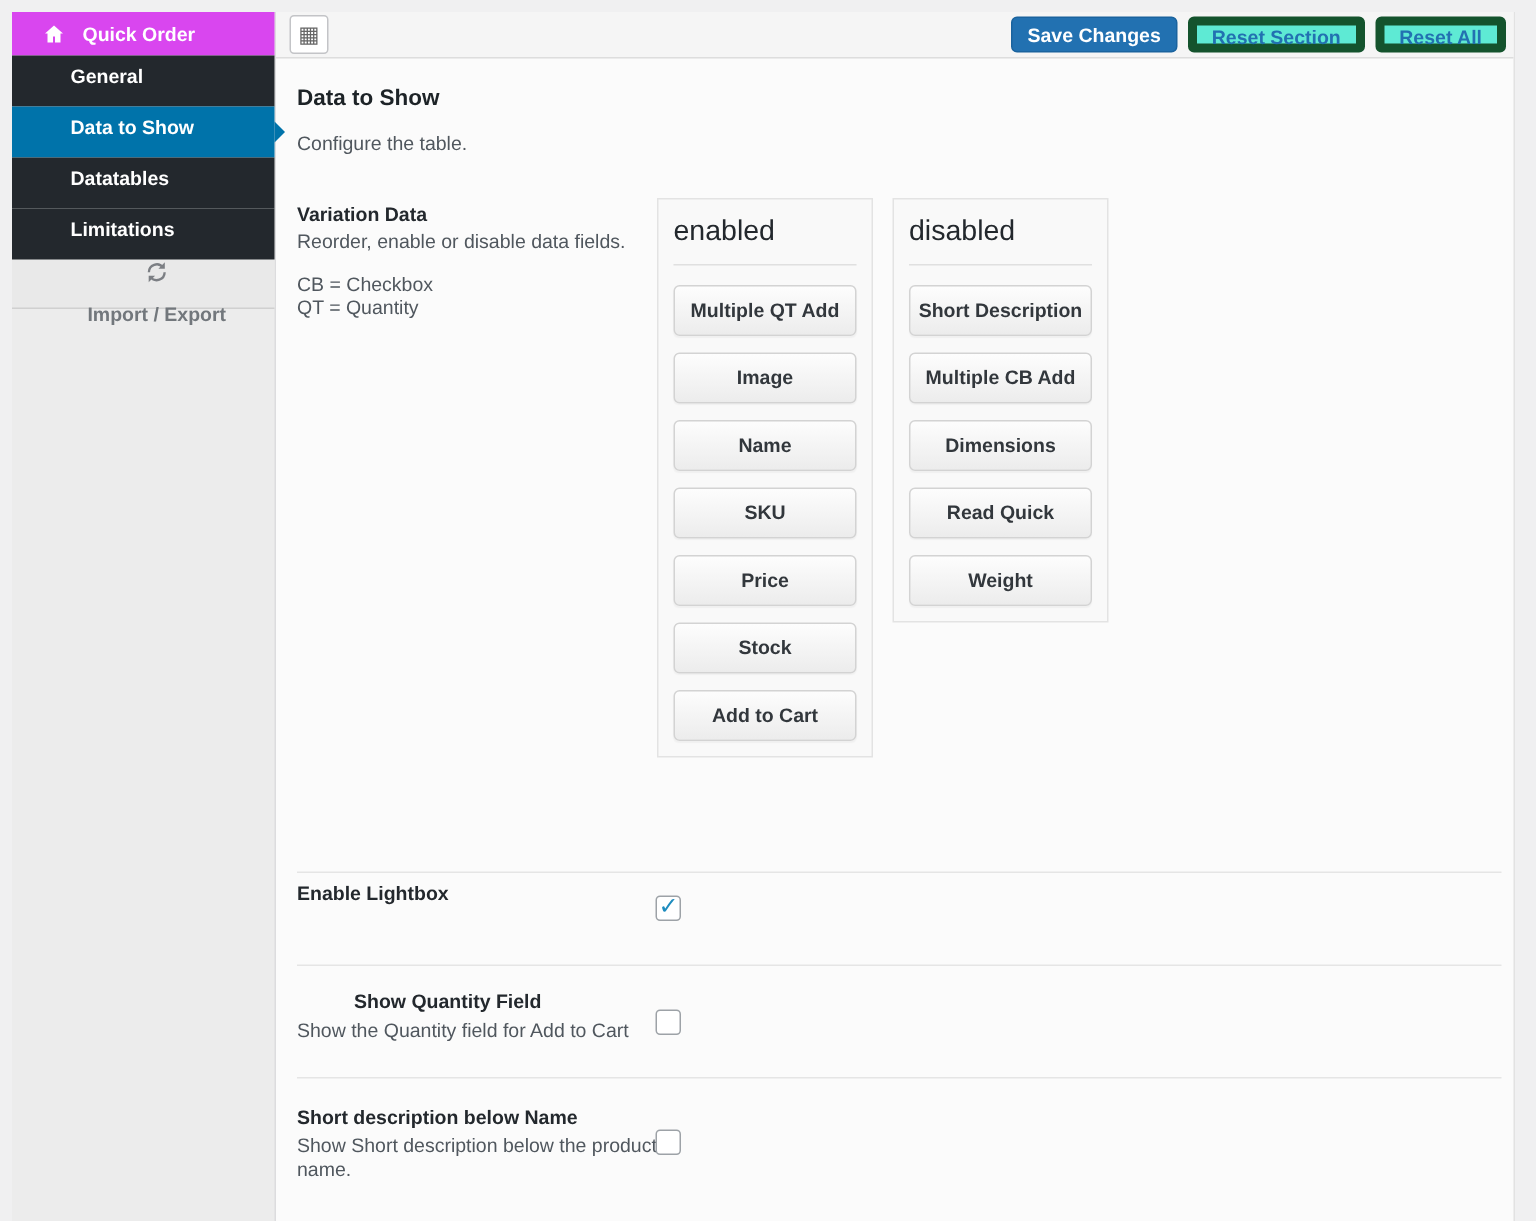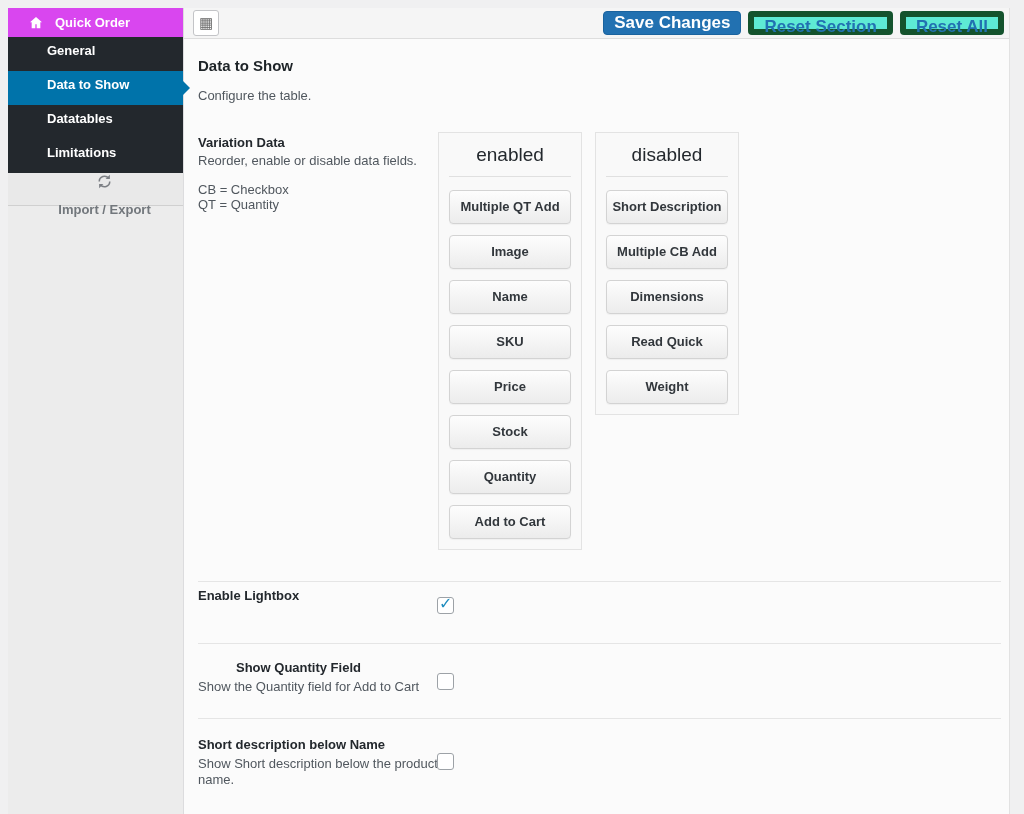--- a/index.html
+++ b/index.html
@@ -27,40 +27,40 @@
   
   .main{position:absolute;left:183px;top:8px;right:14px;bottom:0;
         background:#fbfbfb;border-right:1px solid #e2e2e2;}
   .toolbar{position:absolute;top:0;left:0;right:0;height:31px;background:#f5f5f5;
            border-bottom:1px solid #ddd;display:flex;align-items:center;
            padding:0 5px 0 10px;box-sizing:border-box;}
   .icon-btn{width:26px;height:26px;border:1px solid #c3c4c7;border-radius:3px;
             background:#fff;display:flex;align-items:center;justify-content:center;
             color:#666;font-size:15px;cursor:pointer;padding:0;}
   .toolbar-spacer{flex:1;}
-  .btn{height:24px;border-radius:4px;font-size:17px;font-weight:600;
+  .btn{height:24px;border-radius:4px;font-size:13px;font-weight:600;
        padding:0 10px;margin-left:7px;cursor:pointer;
        font-family:"Liberation Sans","DejaVu Sans",sans-serif;}
   .btn-primary{background:#2271b1;border:1px solid #1a639e;color:#fff;}
   .btn-outline{background:#5eead4;border:6px solid #14532d;color:#2271b1;}
 
   .content{position:absolute;top:31px;left:0;right:0;bottom:0;}
   .abs{position:absolute;}
 
   .page-title{font-size:15px;font-weight:bold;color:#1d2327;}
   .page-subtitle{font-size:13px;color:#50575e;}
   .field-label{font-size:13px;font-weight:bold;color:#23282d;}
   .field-desc{font-size:13px;color:#50575e;line-height:16px;}
   .legend-line{font-size:13px;color:#50575e;line-height:15px;}
 
   
   .panel{position:absolute;width:144px;box-sizing:border-box;background:#f9f9f9;
          border:1px solid #e3e3e3;}
   .panel-header{margin:10px 10px 0;padding-bottom:9px;border-bottom:1px solid #e0e0e0;
-                font-size:19px;font-weight:400;color:#23282d;line-height:24px;text-align:center;}
+                font-size:19px;font-weight:400;color:#23282d;line-height:24px;}
   .panel-items{padding:13px 10px 10px;}
   .sort-item{height:34px;line-height:32px;box-sizing:border-box;margin-bottom:11px;
              border:1px solid #d3d3d3;border-radius:4px;text-align:center;
              font-size:13px;font-weight:bold;color:#32373c;cursor:grab;
              background:linear-gradient(#fdfdfd,#ececec);
              box-shadow:0 1px 1px rgba(0,0,0,.04);}
   .sort-item:last-child{margin-bottom:0;}
 
   .divider{position:absolute;left:15px;width:803px;height:1px;background:#e5e5e5;}
 
@@ -135,21 +135,20 @@
 
       <div class="panel" style="left:255px;top:93px;">
         <div class="panel-header">enabled</div>
         <div class="panel-items">
           <div class="sort-item">Multiple QT Add</div>
           <div class="sort-item">Image</div>
           <div class="sort-item">Name</div>
           <div class="sort-item">SKU</div>
           <div class="sort-item">Price</div>
           <div class="sort-item">Stock</div>
-          <div class="sort-item">Quantity</div>
           <div class="sort-item">Add to Cart</div>
         </div>
       </div>
 
       <div class="panel" style="left:412px;top:93px;">
         <div class="panel-header">disabled</div>
         <div class="panel-items">
           <div class="sort-item">Short Description</div>
           <div class="sort-item">Multiple CB Add</div>
           <div class="sort-item">Dimensions</div>

